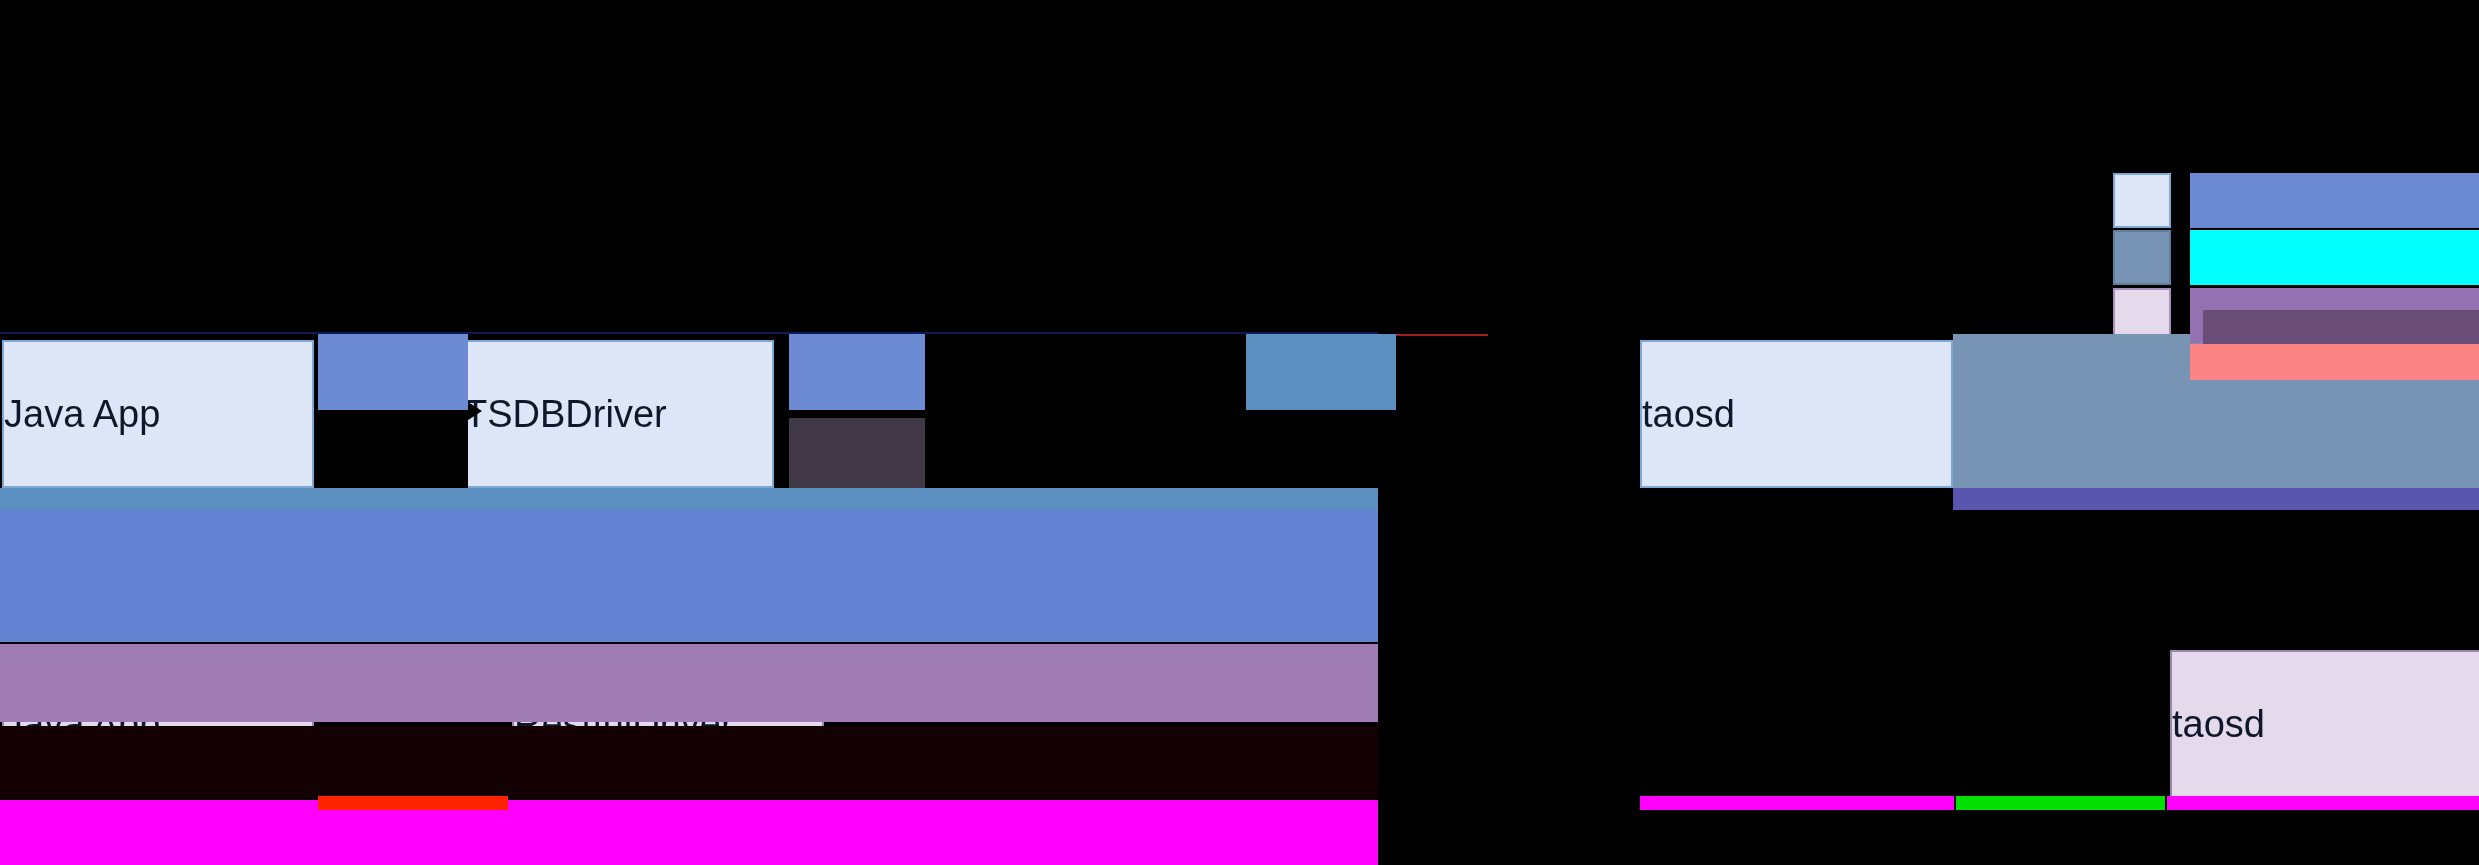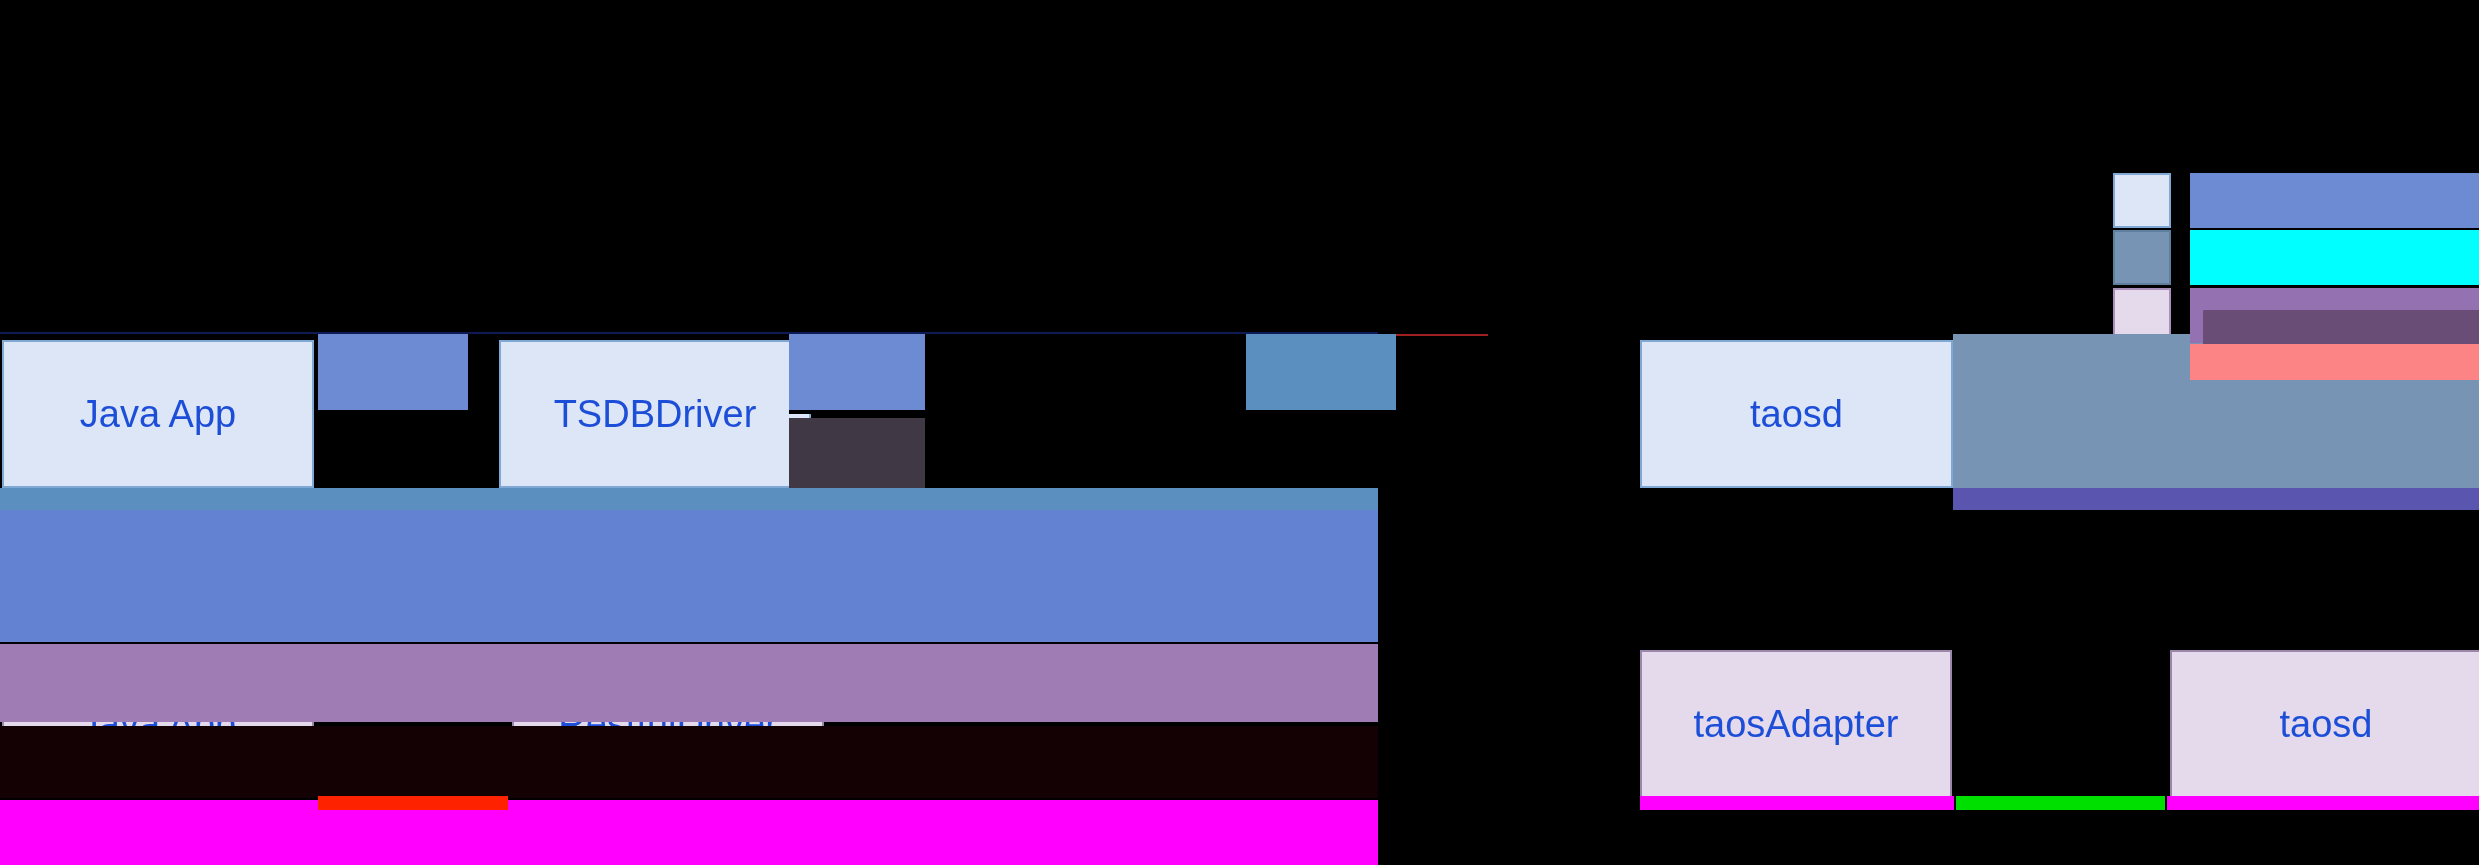--- a/index.html
+++ b/index.html
@@ -6,22 +6,22 @@
   html,body{margin:0;padding:0;background:#000;}
   body{
     font-family:"Liberation Sans", sans-serif;
     width:2479px;height:865px;position:relative;overflow:hidden;
   }
   #stage{position:absolute;inset:0;width:2479px;height:865px;background:#000;}
 
   
   .node{
     position:absolute;box-sizing:border-box;
-    display:flex;align-items:center;justify-content:center;
-    font-size:38px;line-height:1;color:#1d4ed8;
+    display:flex;align-items:center;justify-content:flex-start;
+    font-size:38px;line-height:1;color:#0f172a;
     text-align:center;white-space:nowrap;
     border-width:2px;border-style:solid;
   }
   .node.blue{background:#dde6f7;border-color:#7fa8d4;}
   .node.purple{background:#e4daec;border-color:#9b87ab;}
 
   
   .conn{position:absolute;background:#000;height:6px;}
   .arrowhead{
     position:absolute;width:0;height:0;
@@ -55,40 +55,37 @@
 
 <div id="stage">
 
   <div class="hairline" style="left:1378px;top:334px;width:110px;background:#a02020;"></div>
   <div class="hairline" style="left:0px;top:332px;width:1378px;background:#0d1a55;"></div>
 
   <div class="node blue" style="left:2px;top:340px;width:312px;height:148px;">
     <span>Java App</span>
   </div>
 
-  <div class="node blue" style="left:499px;top:340px;width:312px;height:148px;">
+  <div class="node blue" style="left:462px;top:340px;width:312px;height:148px;">
     <span>TSDBDriver</span>
   </div>
 
 
   <div class="node blue" style="left:1640px;top:340px;width:313px;height:148px;">
     <span>taosd</span>
   </div>
 
   <div class="node purple" style="left:2px;top:650px;width:312px;height:148px;">
     <span>Java App</span>
   </div>
 
   <div class="node purple" style="left:512px;top:650px;width:312px;height:148px;">
     <span>RestfulDriver</span>
   </div>
 
-  <div class="node purple" style="left:1640px;top:650px;width:312px;height:148px;">
-    <span>taosAdapter</span>
-  </div>
 
   <div class="node purple" style="left:2170px;top:650px;width:312px;height:148px;">
     <span>taosd</span>
   </div>
 
   <div class="conn" style="left:318px;top:408px;width:150px;"></div>
   <div class="arrowhead" style="left:462px;top:398px;"></div>
 
   <div class="conn" style="left:789px;top:408px;width:136px;"></div>
   <div class="arrowhead" style="left:910px;top:398px;"></div>

